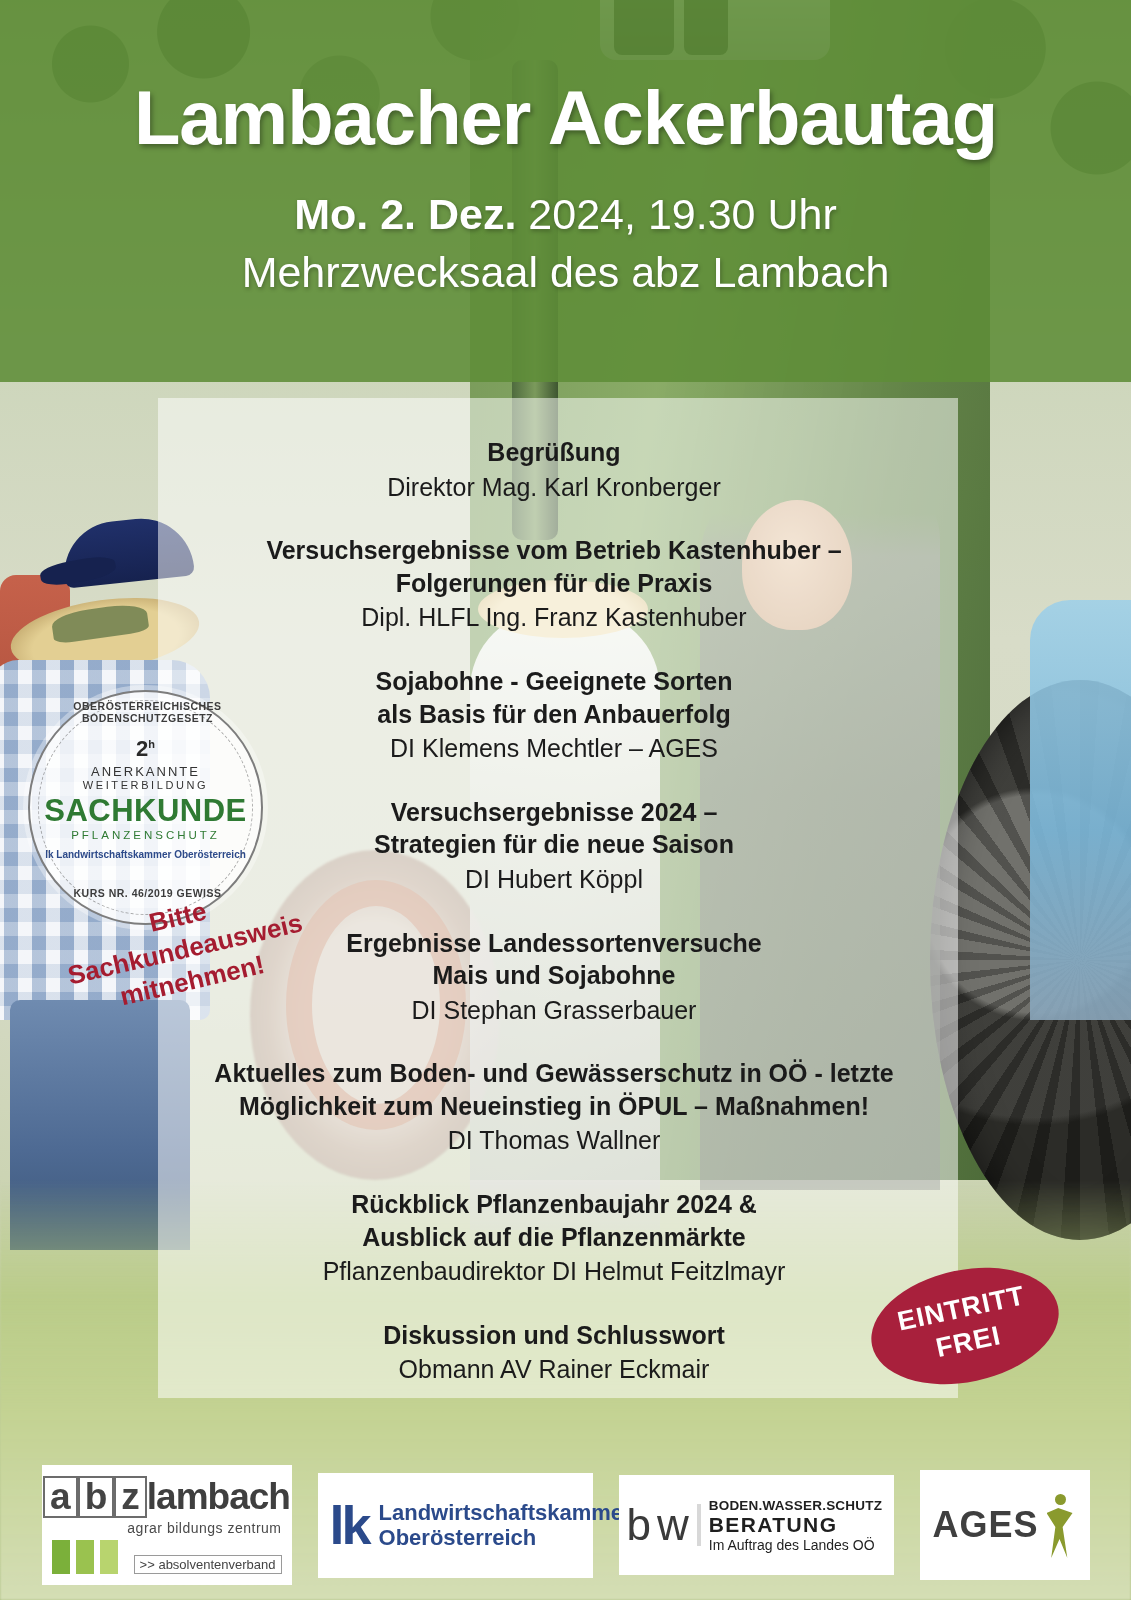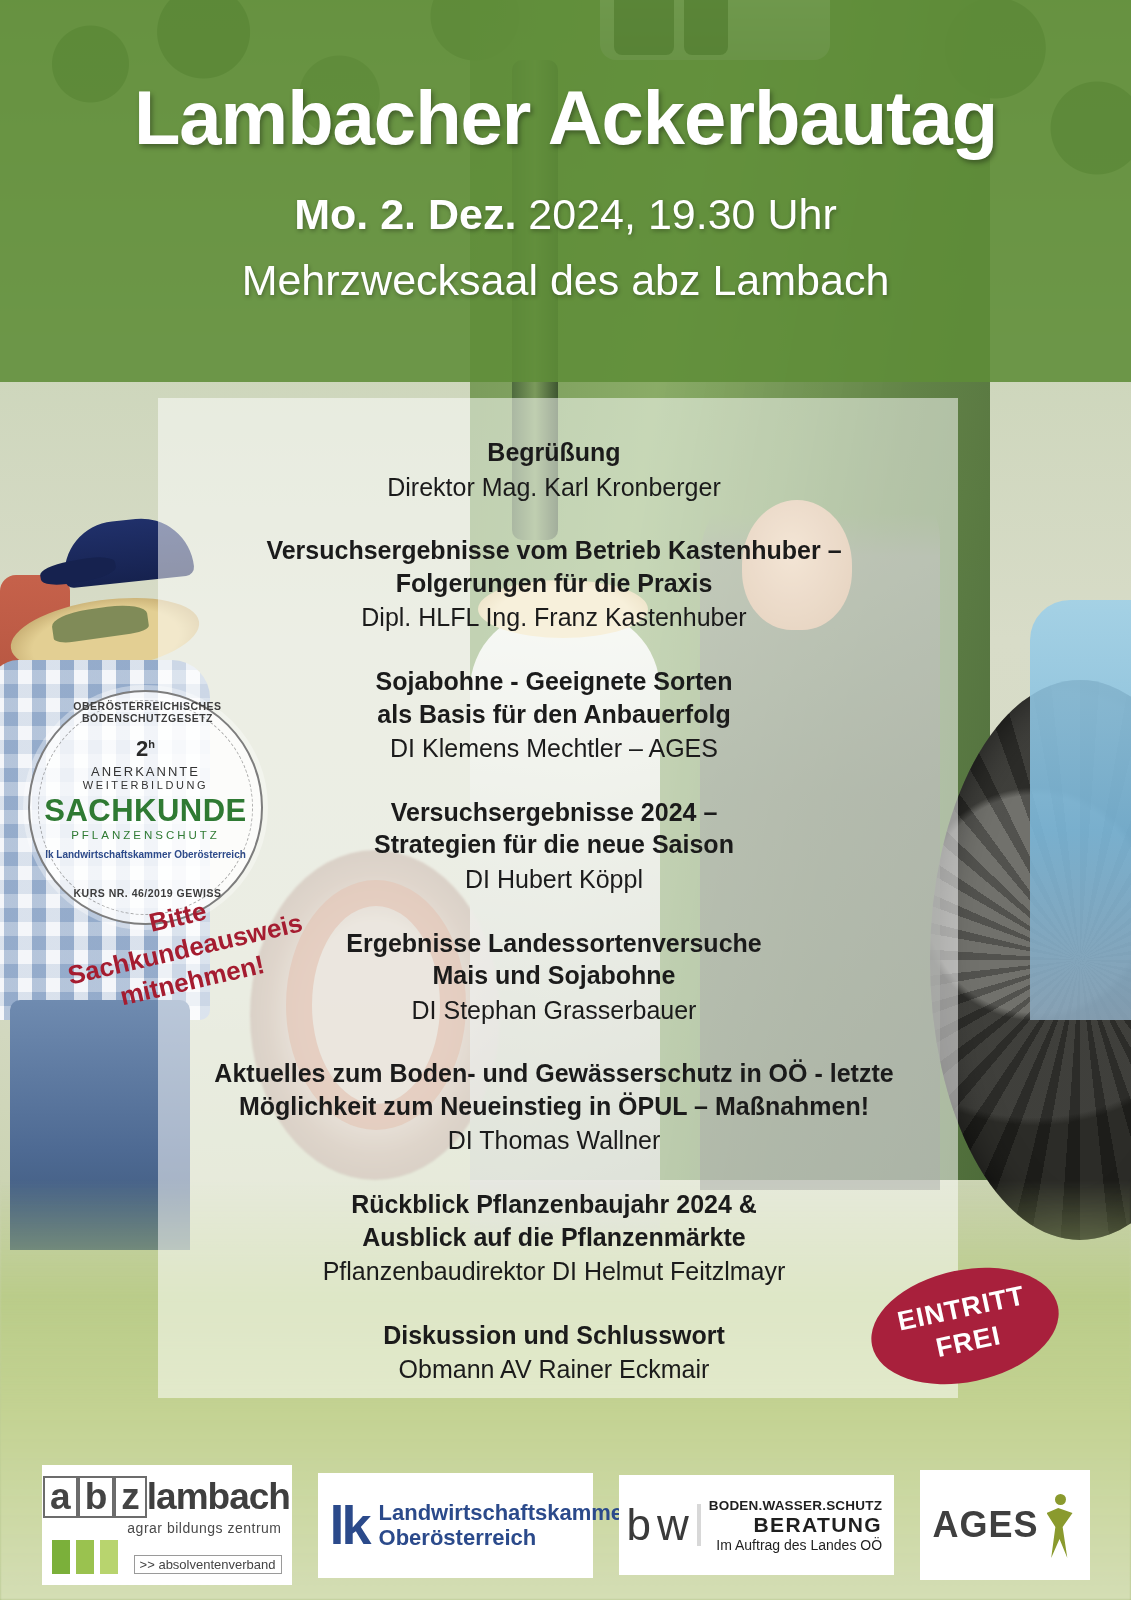--- a/index.html
+++ b/index.html
@@ -150,21 +150,21 @@
     text-align: center;
     padding-top: 78px;
   }
   .title {
     font-size: 76px; font-weight: 700; letter-spacing: -1px;
     text-shadow: 2px 3px 5px rgba(0,0,0,.35);
     line-height: 1.05;
   }
   .subtitle1 { margin-top: 30px; font-size: 43px; line-height: 1.25; text-shadow: 1px 2px 4px rgba(0,0,0,.3); }
   .subtitle1 b { font-weight: 700; }
-  .subtitle2 { margin-top: 14px; font-size: 43px; text-shadow: 1px 2px 4px rgba(0,0,0,.3); }
+  .subtitle2 { margin-top: 6px; font-size: 43px; text-shadow: 1px 2px 4px rgba(0,0,0,.3); }
 
   
   .panel {
     position: absolute; left: 158px; top: 398px; width: 800px; height: 1000px;
     background: rgba(255,255,255,.52);
     text-align: center;
     padding: 38px 40px 0 32px;
   }
   .prog-item { margin-bottom: 30px; }
   .prog-item .head {
@@ -241,21 +241,21 @@
   .lk-txt1 { font-size: 22px; color: #2b4a8b; font-weight: 600; line-height: 1.15; }
   .lk-txt2 { font-size: 22px; color: #2b4a8b; font-weight: 600; line-height: 1.15; }
 
   .logo-bw { width: 275px; height: 100px; padding: 4px 8px; gap: 8px; }
   .bw-letters { display: flex; align-items: center; gap: 6px; }
   .bw-letters span { font-size: 44px; color: #3a3a3a; font-weight: 400; line-height: 1; }
   .bw-b { color: #3a3a3a; }
   .bw-w { color: #3a3a3a; }
   .bw-bars { display: flex; flex-direction: column; gap: 3px; }
   .bw-bars i { display: block; width: 4px; height: 42px; background: #d8d8d8; }
-  .bw-txt { display: flex; flex-direction: column; align-items: flex-end; }
+  .bw-txt { display: flex; flex-direction: column; }
   .bw-l1 { font-size: 13.5px; color: #1f1f1f; font-weight: 700; letter-spacing: .2px; }
   .bw-l2 { font-size: 21px; color: #1f1f1f; font-weight: 700; letter-spacing: 1.4px; }
   .bw-l3 { font-size: 14px; color: #1f1f1f; }
 
   .logo-ages { width: 170px; height: 110px; justify-content: center; gap: 4px; }
   .ages-txt { font-size: 36px; font-weight: 700; color: #3f3f3f; letter-spacing: 1px; }
   .ages-fig { width: 34px; height: 70px; position: relative; }
   .ages-fig::before {
     content: ""; position: absolute; left: 12px; top: 4px; width: 11px; height: 11px;
     border-radius: 50%; background: #8a9a2e;

